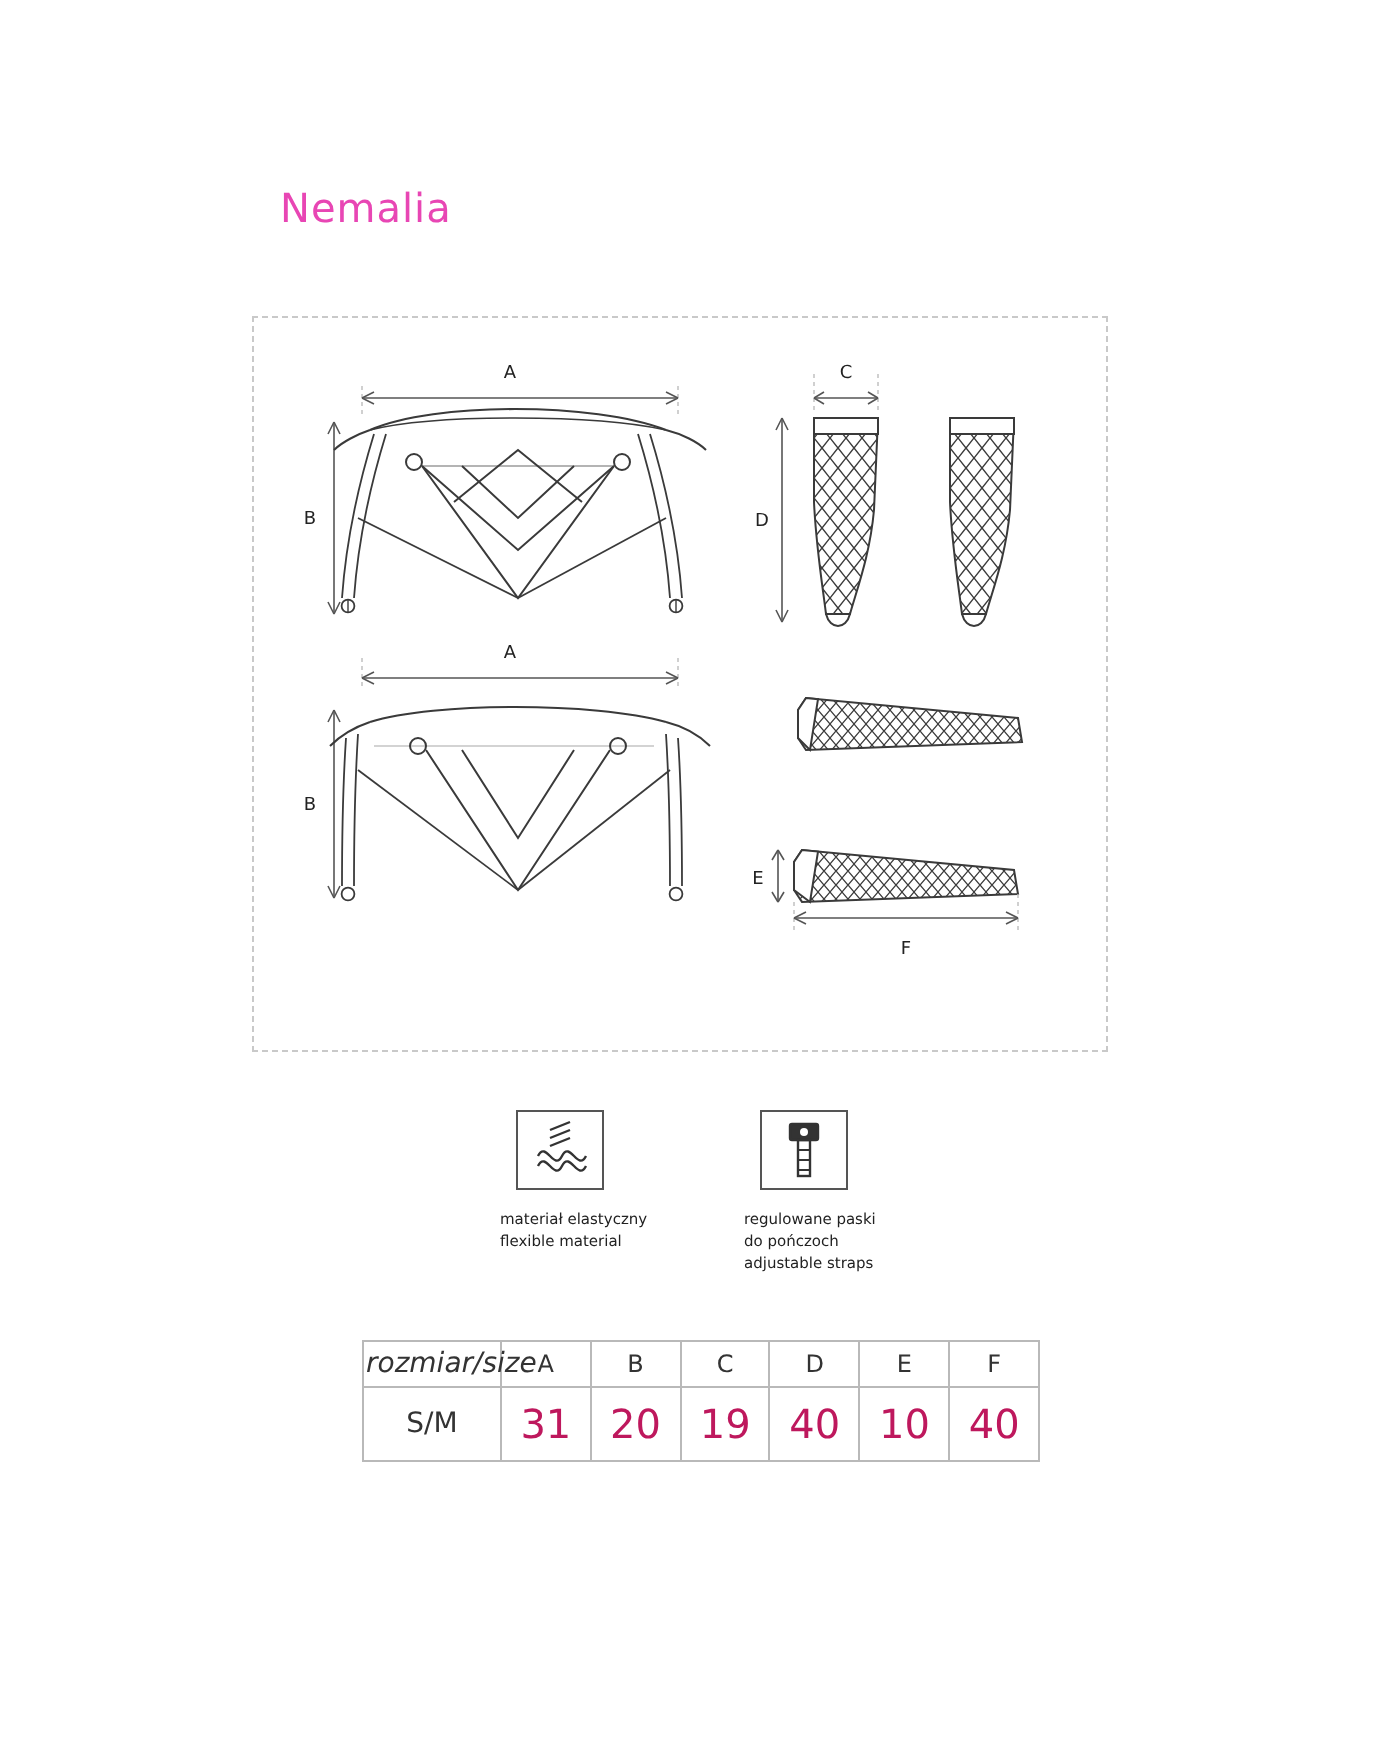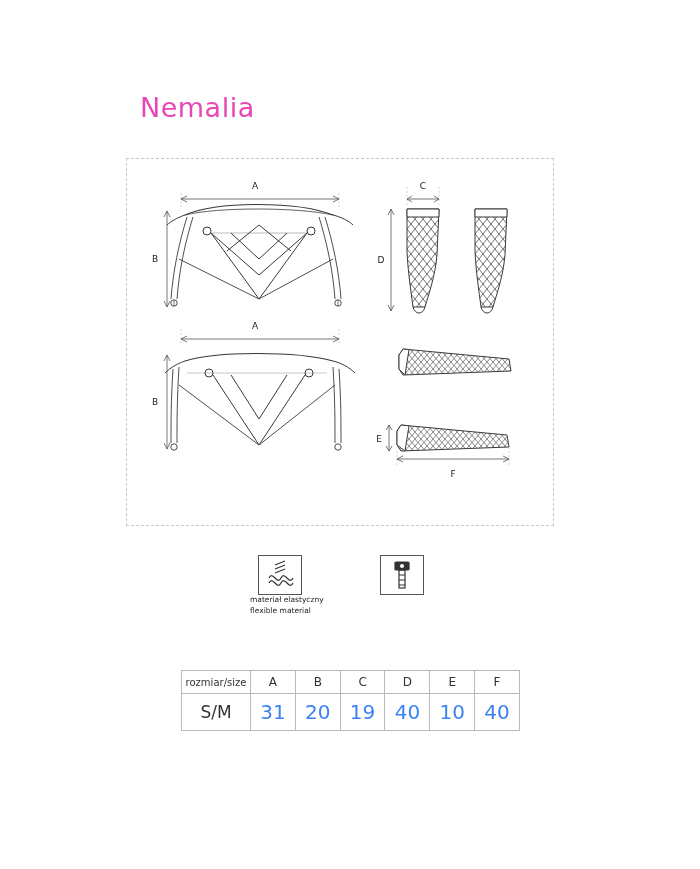--- a/index.html
+++ b/index.html
@@ -20,21 +20,21 @@
     width: 700px;
     height: 869px;
     box-sizing: border-box;
   }
 
   
   .title {
     position: absolute;
     left: 140px;
     top: 92px;
-    font-size: 27px;
+    font-size: 20px;
     letter-spacing: 0.5px;
     color: #e846b4;
     font-family: "DejaVu Sans", sans-serif;
     font-weight: 400;
   }
 
   
   .diagram-panel {
     position: absolute;
     left: 126px;
@@ -69,21 +69,21 @@
   .feature.f2 { left: 122px; }
   .feature .iconbox {
     width: 44px;
     height: 40px;
     border: 1px solid #555;
     box-sizing: border-box;
     margin-left: 8px;
     position: relative;
   }
   .feature .caption {
-    margin-top: 0;
+    margin-top: 10px;
     font-size: 7.5px;
     line-height: 1.45;
     color: #222;
     font-family: "DejaVu Sans", sans-serif;
   }
 
   
   .size-table {
     position: absolute;
     left: 181px;
@@ -94,42 +94,43 @@
   }
   .size-table td, .size-table th {
     border: 1px solid #b9b9b9;
     text-align: center;
     vertical-align: middle;
     font-weight: normal;
     color: #222;
   }
   .size-table .hdr-label {
     width: 66px;
-    font-size: 10px;
+    font-size: 14px;
     height: 20px;
     font-family: "DejaVu Sans", sans-serif;
     color: #333;
+    font-style: italic;
   }
   .size-table .hdr-col {
     font-size: 12px;
     height: 20px;
     font-family: "DejaVu Sans", sans-serif;
     color: #333;
   }
   .size-table .row-label {
-    font-size: 17px;
+    font-size: 14px;
     height: 34px;
     font-family: "DejaVu Sans", sans-serif;
     color: #333;
   }
   .size-table .val {
     font-size: 20px;
     height: 34px;
     font-family: "DejaVu Sans", sans-serif;
-    color: #3b82f6;
+    color: #be185d;
   }
 </style>
 </head>
 <body>
 
 <div class="page">
 
   <div class="title" style="color: rgb(232, 70, 180);">Nemalia</div>
 
   <div class="diagram-panel">
@@ -287,20 +288,25 @@
     <div class="feature f2">
       <div class="iconbox">
         <svg width="42" height="38" viewBox="0 0 42 38">
           <rect x="14" y="6" width="14" height="8" rx="1" stroke="#333" stroke-width="1.2" fill="#333"></rect>
           <circle cx="21" cy="10" r="2" fill="#fff"></circle>
           <rect x="18" y="14" width="6" height="18" stroke="#333" stroke-width="1.2" fill="none"></rect>
           <line x1="18" y1="19" x2="24" y2="19" stroke="#333" stroke-width="1"></line>
           <line x1="18" y1="24" x2="24" y2="24" stroke="#333" stroke-width="1"></line>
           <line x1="18" y1="29" x2="24" y2="29" stroke="#333" stroke-width="1"></line>
         </svg>
+      </div>
+      <div class="caption">
+        <span>regulowane paski</span><br>
+        <span>do pończoch</span><br>
+        <span>adjustable straps</span>
       </div>
     </div>
   </div>
 
   <table class="size-table">
     <tbody>
         <tr>
       <th class="hdr-label">rozmiar/size</th>
       <th class="hdr-col">A</th>
       <th class="hdr-col">B</th>

